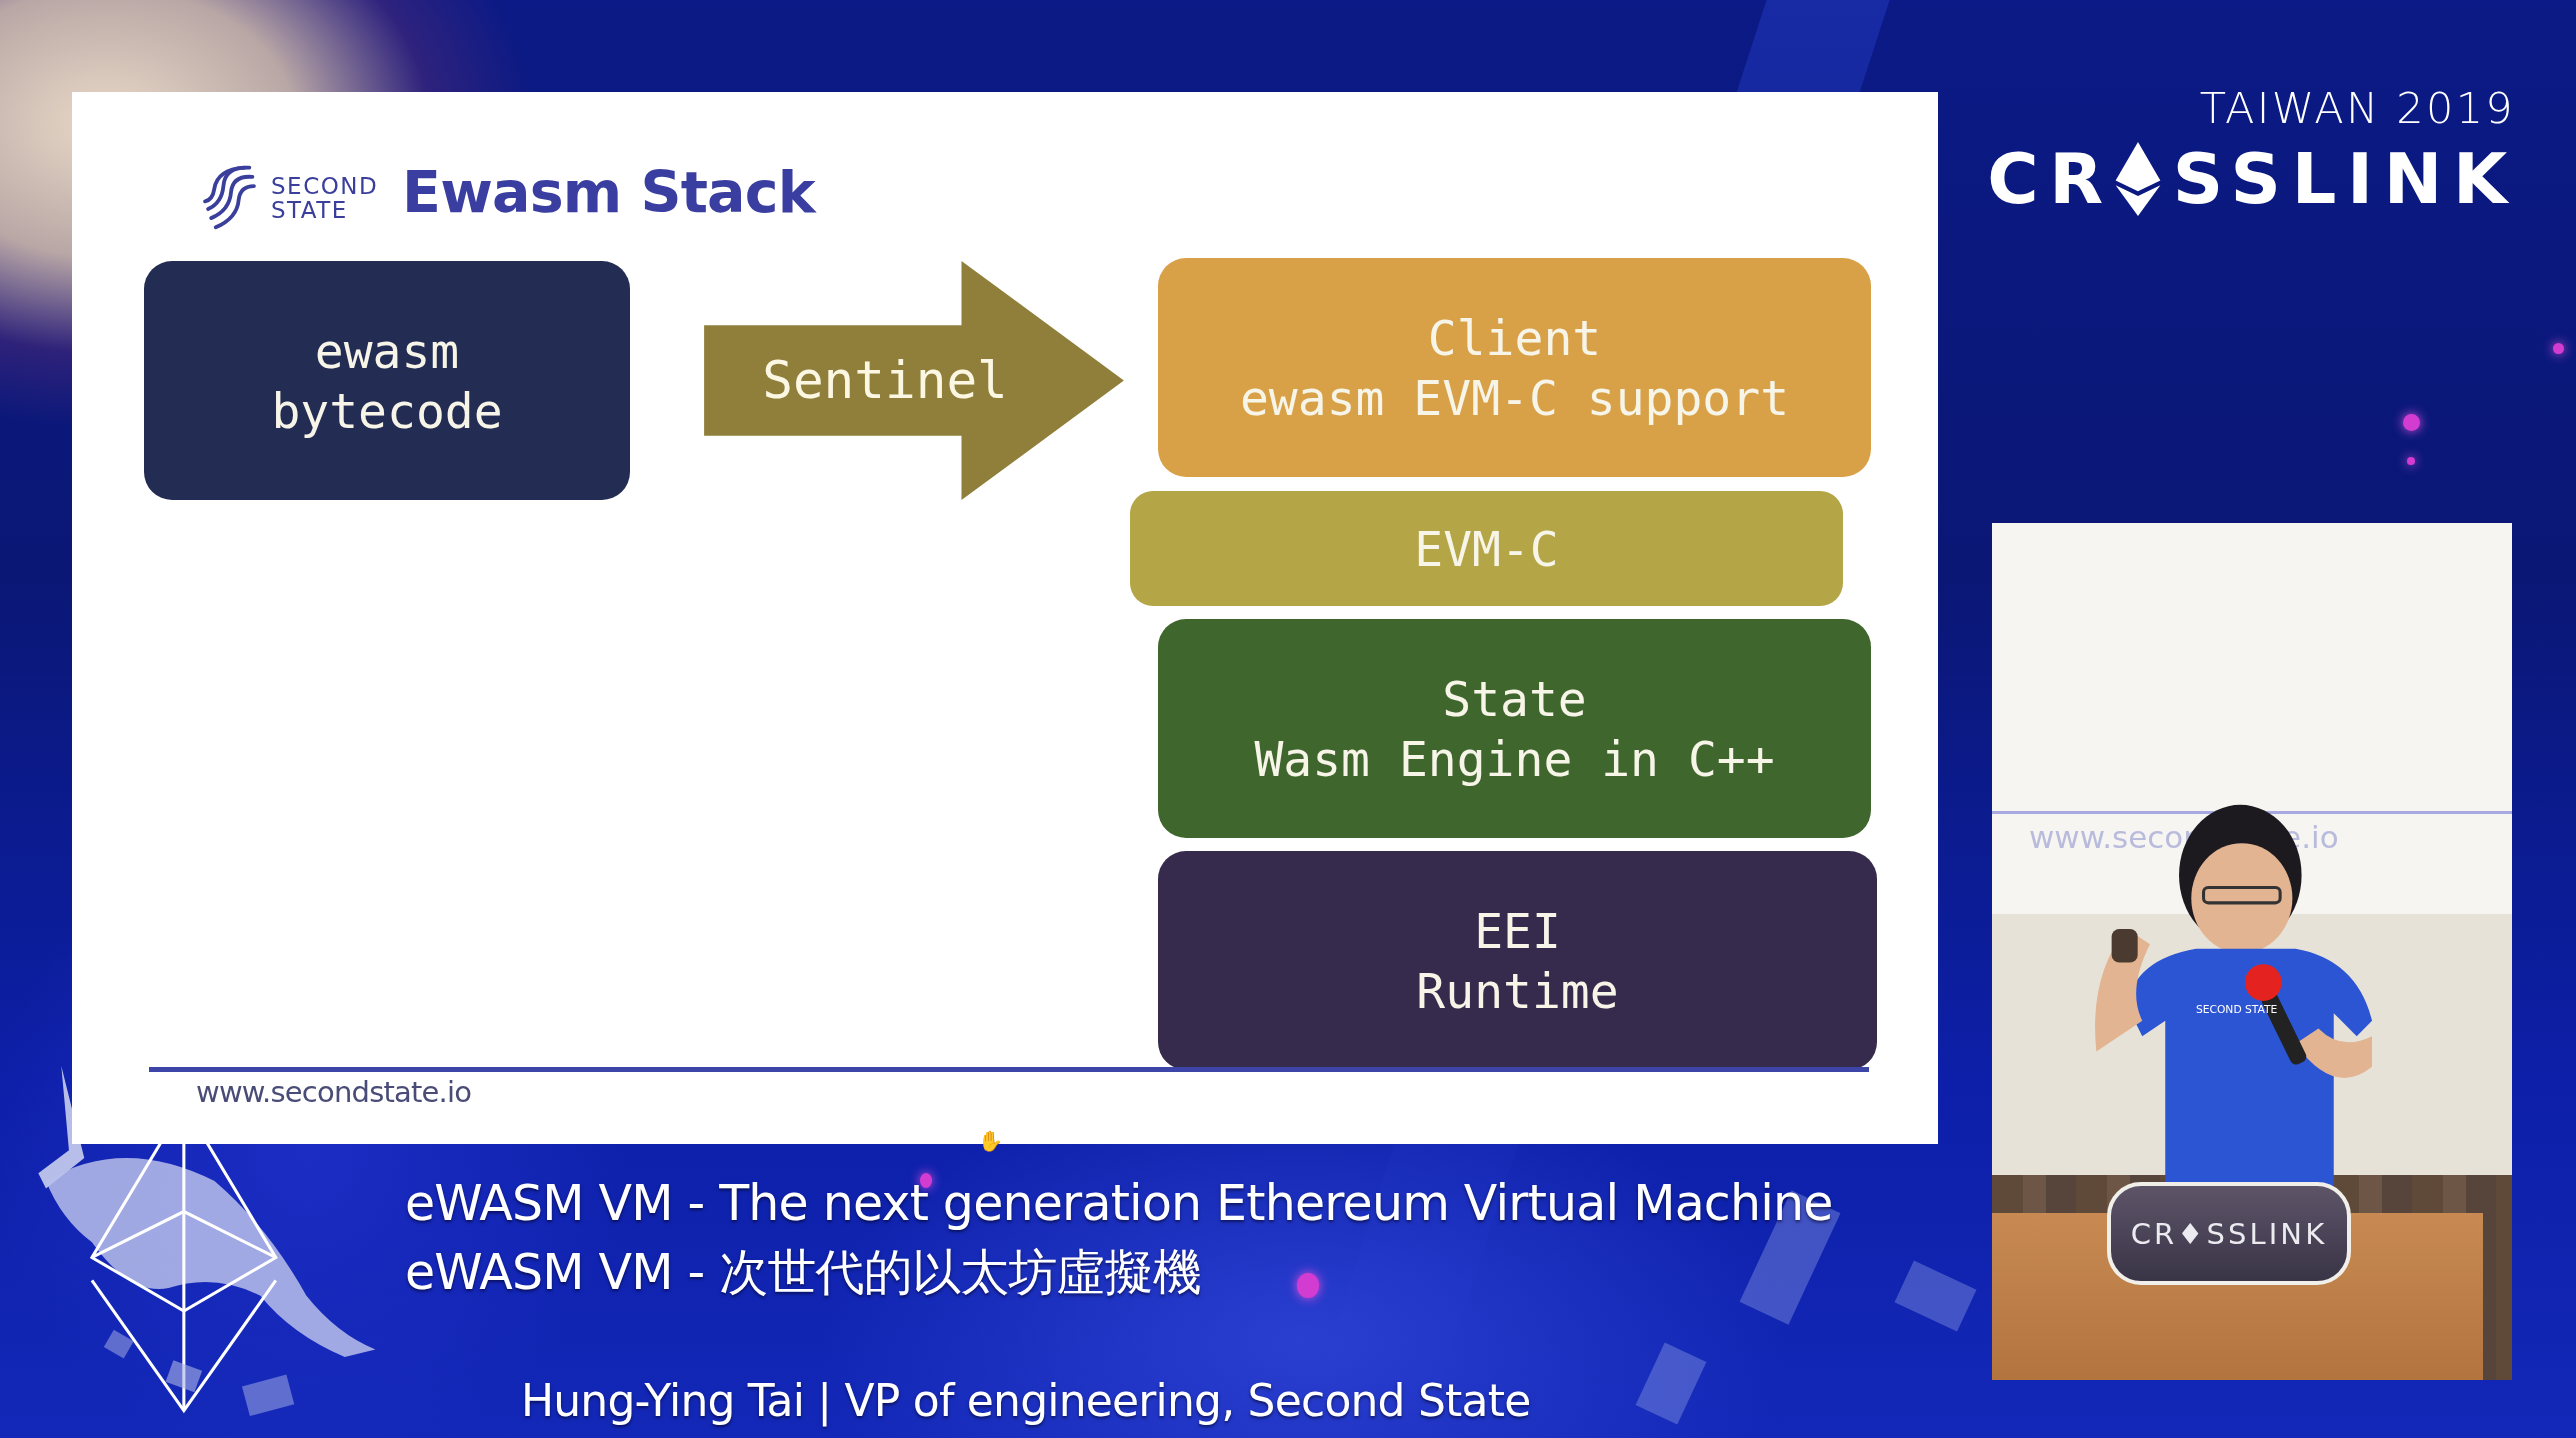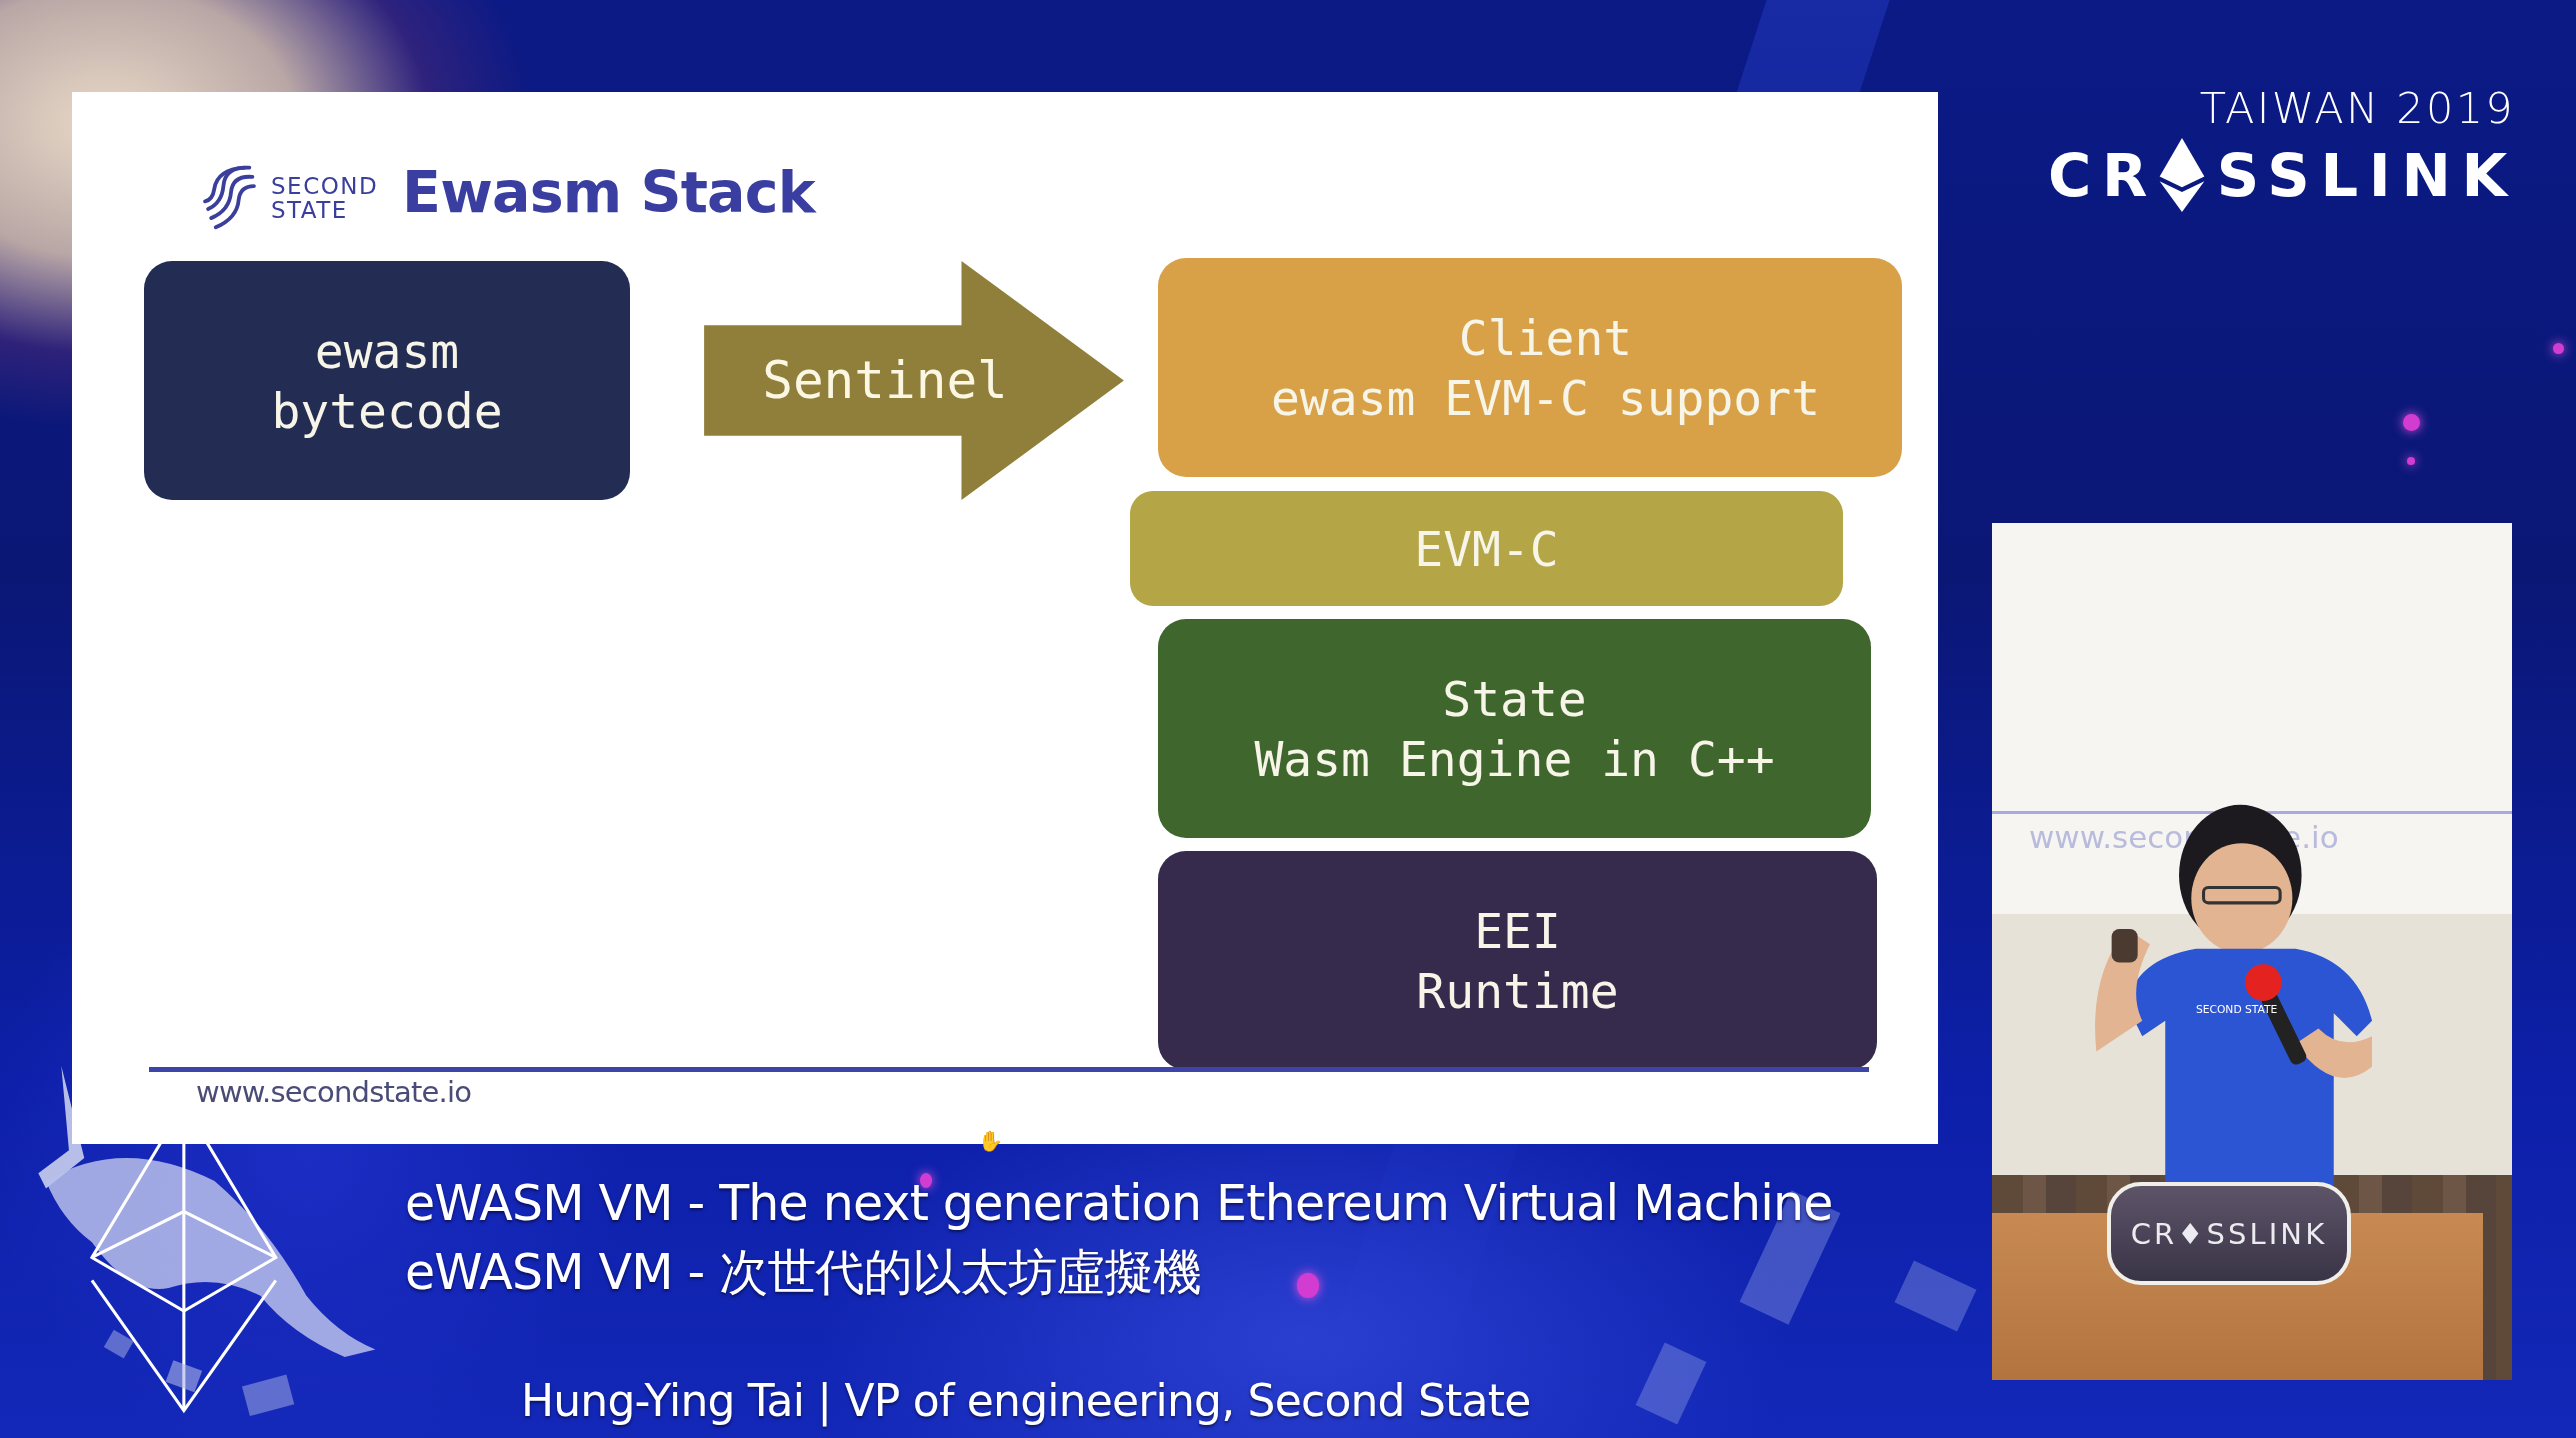--- a/index.html
+++ b/index.html
@@ -37,39 +37,39 @@
     display:flex; flex-direction:column; align-items:center; justify-content:center;
     text-align:center; font-size:48px; line-height:60px;
   }
   .box-ewasm { left:72px; top:169px; width:486px; height:239px; background:#232c52; }
   .arrow { position:absolute; left:632px; top:169px; width:420px; height:239px; }
   .arrow-label {
     position:absolute; left:632px; top:250px; width:362px; height:77px;
     color:#fbf7e3; font-family:"DejaVu Sans Mono", monospace; font-size:51px;
     display:flex; align-items:center; justify-content:center;
   }
-  .box-client { left:1086px; top:166px; width:713px; height:219px; background:#d8a148;padding-left:31px; }
+  .box-client { left:1086px; top:166px; width:713px; height:219px; background:#d8a148; }
   .box-evmc   { left:1058px; top:399px; width:713px; height:115px; background:#b4a546; border-radius:23px; }
   .box-heru   { left:1086px; top:527px; width:713px; height:219px; background:#3f672d; }
   .box-eei    { left:1086px; top:759px; width:719px; height:219px; background:#362b4c; }
   .slide-rule { position:absolute; left:77px; top:975px; width:1720px; height:4.6px; background:#3e45a8; }
   .slide-url {
     position:absolute; left:124px; top:983px; color:#4a4c78;
     font-family:"DejaVu Sans", sans-serif; font-size:29px; letter-spacing:-0.8px;
   }
   .cursor-icon { position:absolute; left:906px; top:1037px; font-size:20px; color:#222; }
 
   
   .brand-year {
     position:absolute; right:61px; top:83px; color:#ffffff;
     font-family:"DejaVu Sans", sans-serif; font-weight:200; font-size:43px; letter-spacing:2.3px;
   }
   .brand-name {
     position:absolute; right:58px; top:138px; color:#ffffff; display:flex; align-items:center;
-    font-family:"DejaVu Sans", sans-serif; font-weight:bold; font-size:59px; letter-spacing:10.7px;
+    font-family:"DejaVu Sans", sans-serif; font-weight:bold; font-size:70px; letter-spacing:10.7px;
   }
   .eth-icon { width:48px; height:74px; margin:0 10.7px 0 0; }
 
   
   .camera {
     position:absolute; left:1992px; top:523px; width:520px; height:857px; overflow:hidden;
     background:#f6f5f1;
   }
   .cam-rule { position:absolute; left:0; top:288px; width:100%; height:3.1px; background:#a9a9e2; }
   .cam-url { position:absolute; left:37px; top:296px; color:#b8bbdc; font-family:"DejaVu Sans", sans-serif; font-size:31px; }

